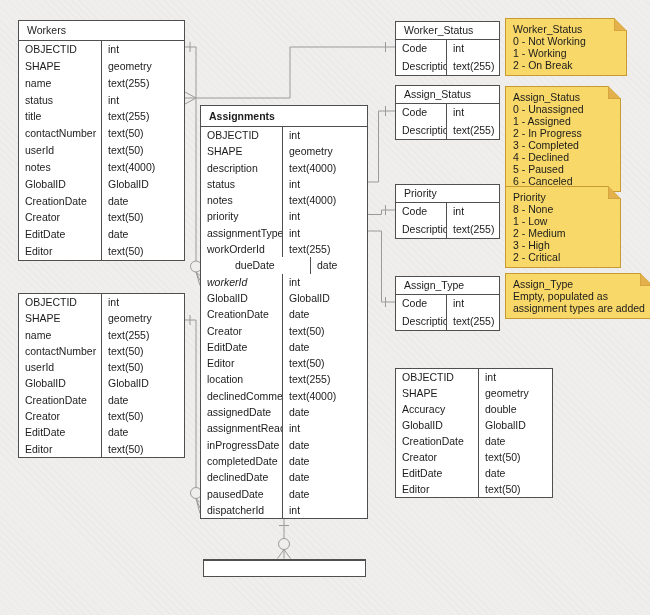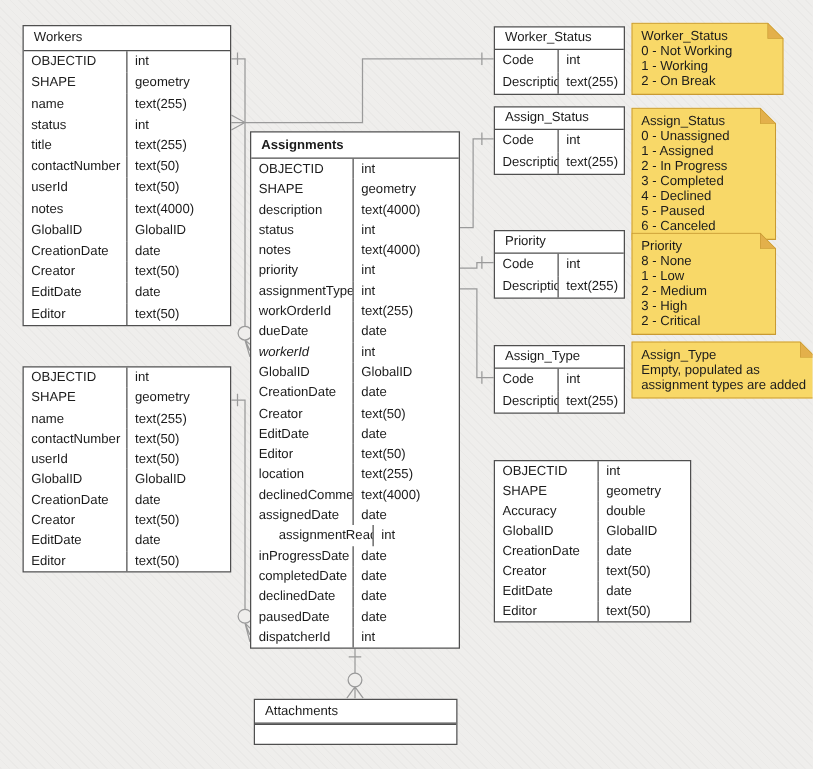--- a/index.html
+++ b/index.html
@@ -201,21 +201,21 @@
         <div class="cell type" style="line-height: 16.3px;">int</div>
       </div>
       <div class="row" style="height: 16.3px;">
         <div class="cell name" style="width: 82px; line-height: 16.3px;">assignmentType</div>
         <div class="cell type" style="line-height: 16.3px;">int</div>
       </div>
       <div class="row" style="height: 16.3px;">
         <div class="cell name" style="width: 82px; line-height: 16.3px;">workOrderId</div>
         <div class="cell type" style="line-height: 16.3px;">text(255)</div>
       </div>
-      <div class="row" style="height: 16.3px;">
+      <div class="row" style="height: 16.3px; margin-left: 28px;">
         <div class="cell name" style="width: 82px; line-height: 16.3px;">dueDate</div>
         <div class="cell type" style="line-height: 16.3px;">date</div>
       </div>
       <div class="row" style="height: 16.3px;">
         <div class="cell name" style="width: 82px; line-height: 16.3px; font-style: italic;">workerId</div>
         <div class="cell type" style="line-height: 16.3px;">int</div>
       </div>
       <div class="row" style="height: 16.3px;">
         <div class="cell name" style="width: 82px; line-height: 16.3px;">GlobalID</div>
         <div class="cell type" style="line-height: 16.3px;">GlobalID</div>
@@ -241,21 +241,21 @@
         <div class="cell type" style="line-height: 16.3px;">text(255)</div>
       </div>
       <div class="row" style="height: 16.3px;">
         <div class="cell name" style="width: 82px; line-height: 16.3px;">declinedComment</div>
         <div class="cell type" style="line-height: 16.3px;">text(4000)</div>
       </div>
       <div class="row" style="height: 16.3px; justify-content: space-between;">
         <div class="cell name" style="width: 82px; line-height: 16.3px;">assignedDate</div>
         <div class="cell type" style="line-height: 16.3px;">date</div>
       </div>
-      <div class="row" style="height: 16.3px; margin-left: 16px;">
+      <div class="row" style="height: 16.3px;">
         <div class="cell name" style="width: 82px; line-height: 16.3px;">assignmentRead</div>
         <div class="cell type" style="line-height: 16.3px;">int</div>
       </div>
       <div class="row" style="height: 16.3px;">
         <div class="cell name" style="width: 82px; line-height: 16.3px;">inProgressDate</div>
         <div class="cell type" style="line-height: 16.3px;">date</div>
       </div>
       <div class="row" style="height: 16.3px; justify-content: space-between;">
         <div class="cell name" style="width: 82px; line-height: 16.3px;">completedDate</div>
         <div class="cell type" style="line-height: 16.3px;">date</div>
@@ -345,21 +345,20 @@
       <div class="row" style="height: 16px;">
         <div class="cell name" style="width: 83px; line-height: 16px;">EditDate</div>
         <div class="cell type" style="line-height: 16px;">date</div>
       </div>
       <div class="row" style="height: 16px;">
         <div class="cell name" style="width: 83px; line-height: 16px;">Editor</div>
         <div class="cell type" style="line-height: 16px;">text(50)</div>
       </div>
     </div>
     <div class="tbl" style="left: 203px; top: 559px; width: 163px;">
-      <div class="tbl-title" style="height: 18px; line-height: 18px;">Attachments</div>
       <div class="row empty" style="height: 16px;"></div>
     </div>
     <div class="note" style="left: 505px; top: 18px; min-width: 122px;">
       <svg class="fold" width="13" height="13">
         <path d="M0,0 L13,13 L0,13 Z" fill="var(--note-fold,#e3b04b)" stroke="var(--note-border,#c89a33)" stroke-width="1"></path>
       </svg>
       <div class="note-line">Worker_Status</div>
       <div class="note-line">0 - Not Working</div>
       <div class="note-line">1 - Working</div>
       <div class="note-line">2 - On Break</div>

